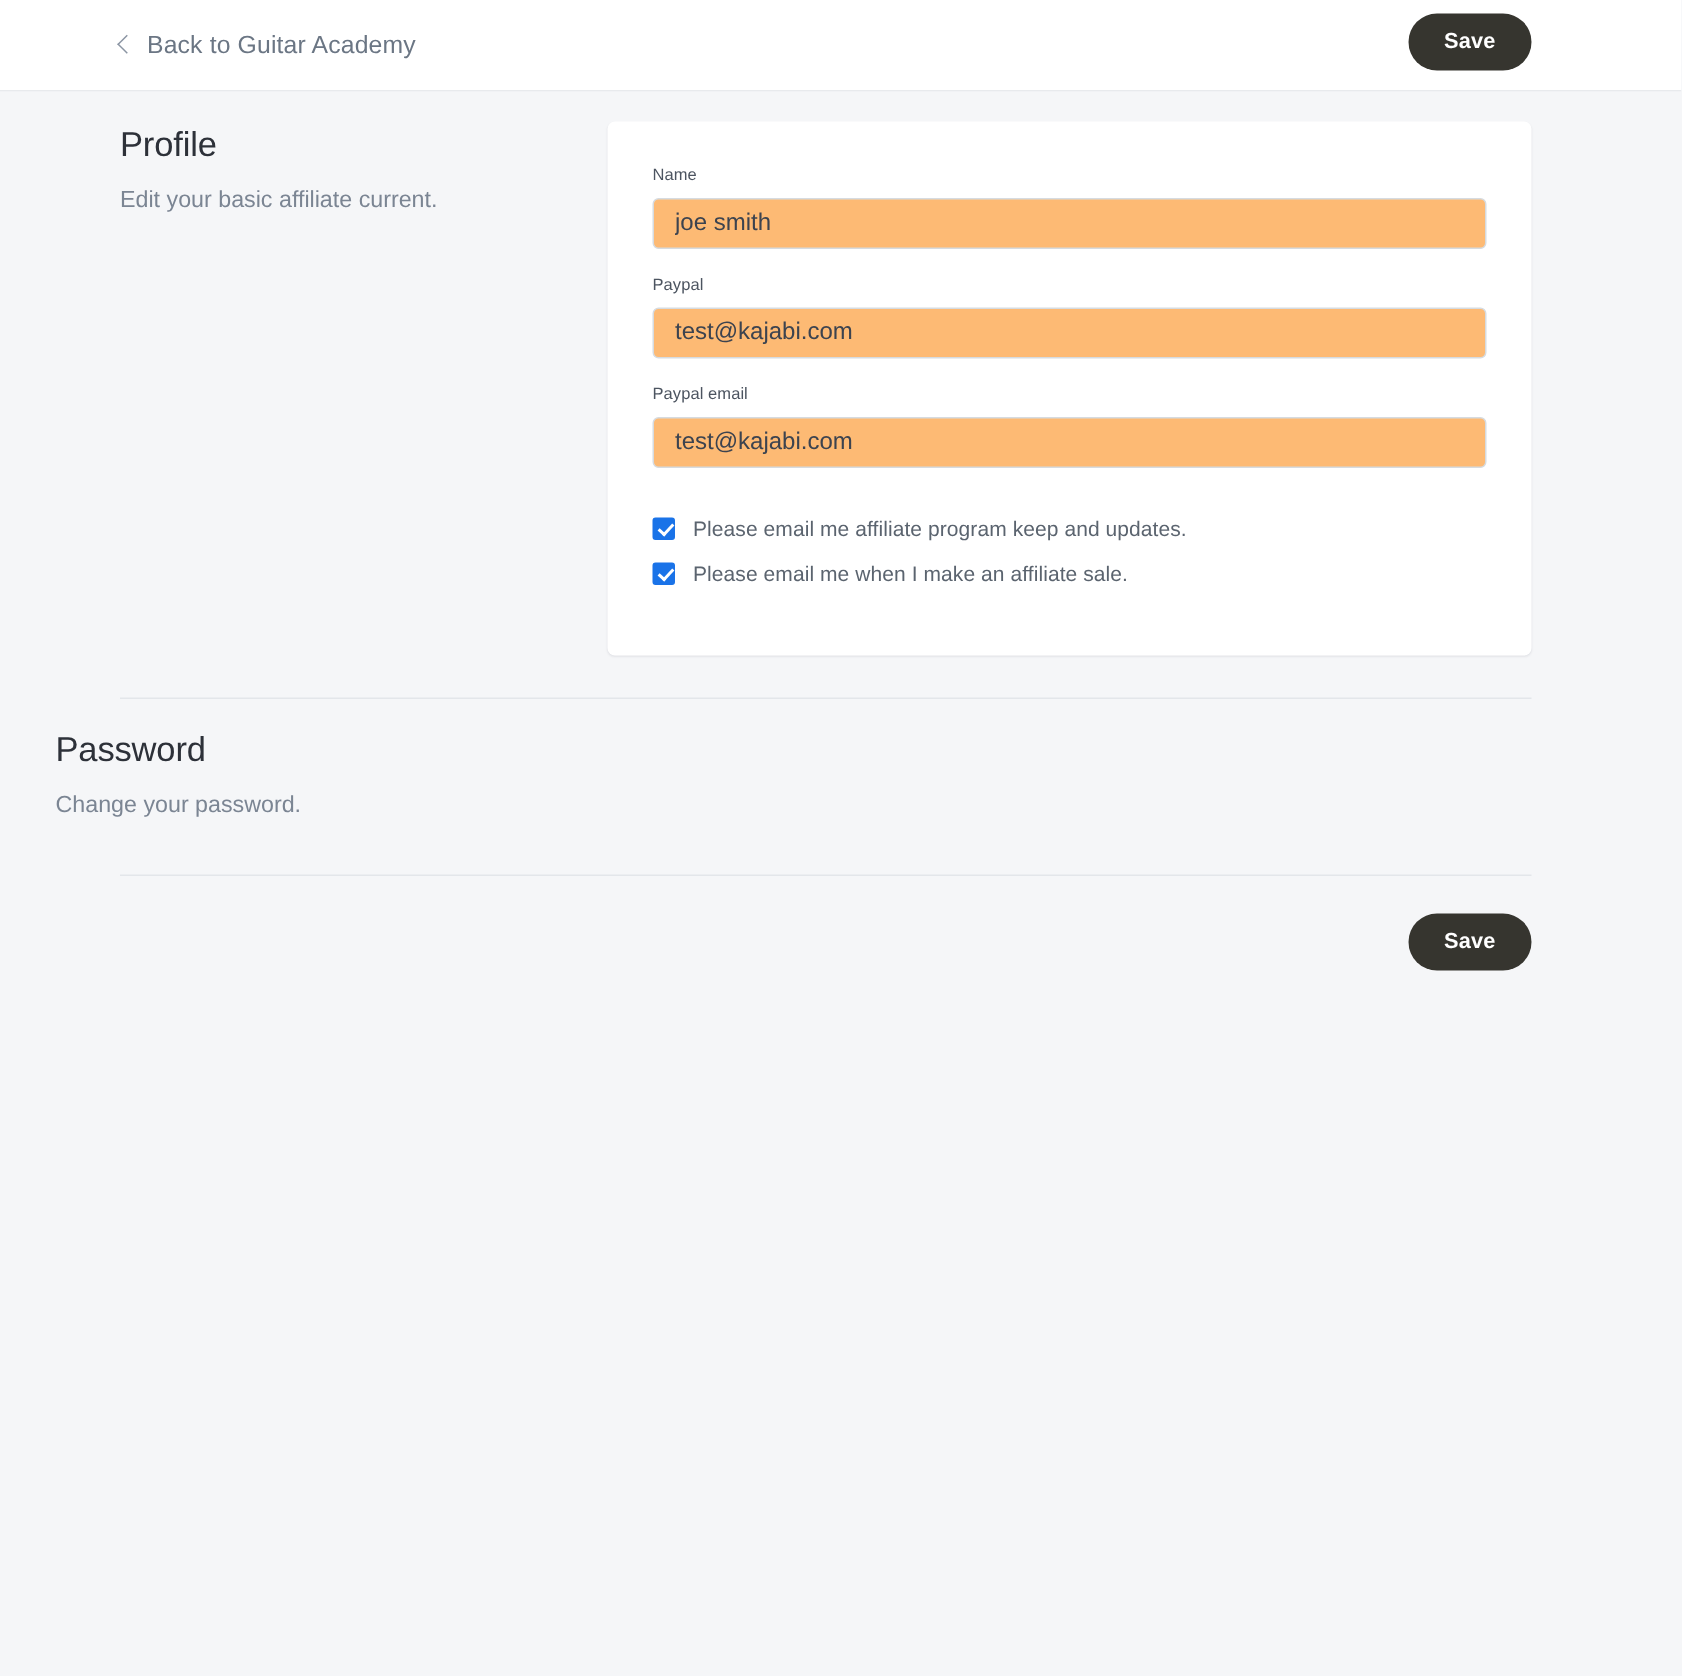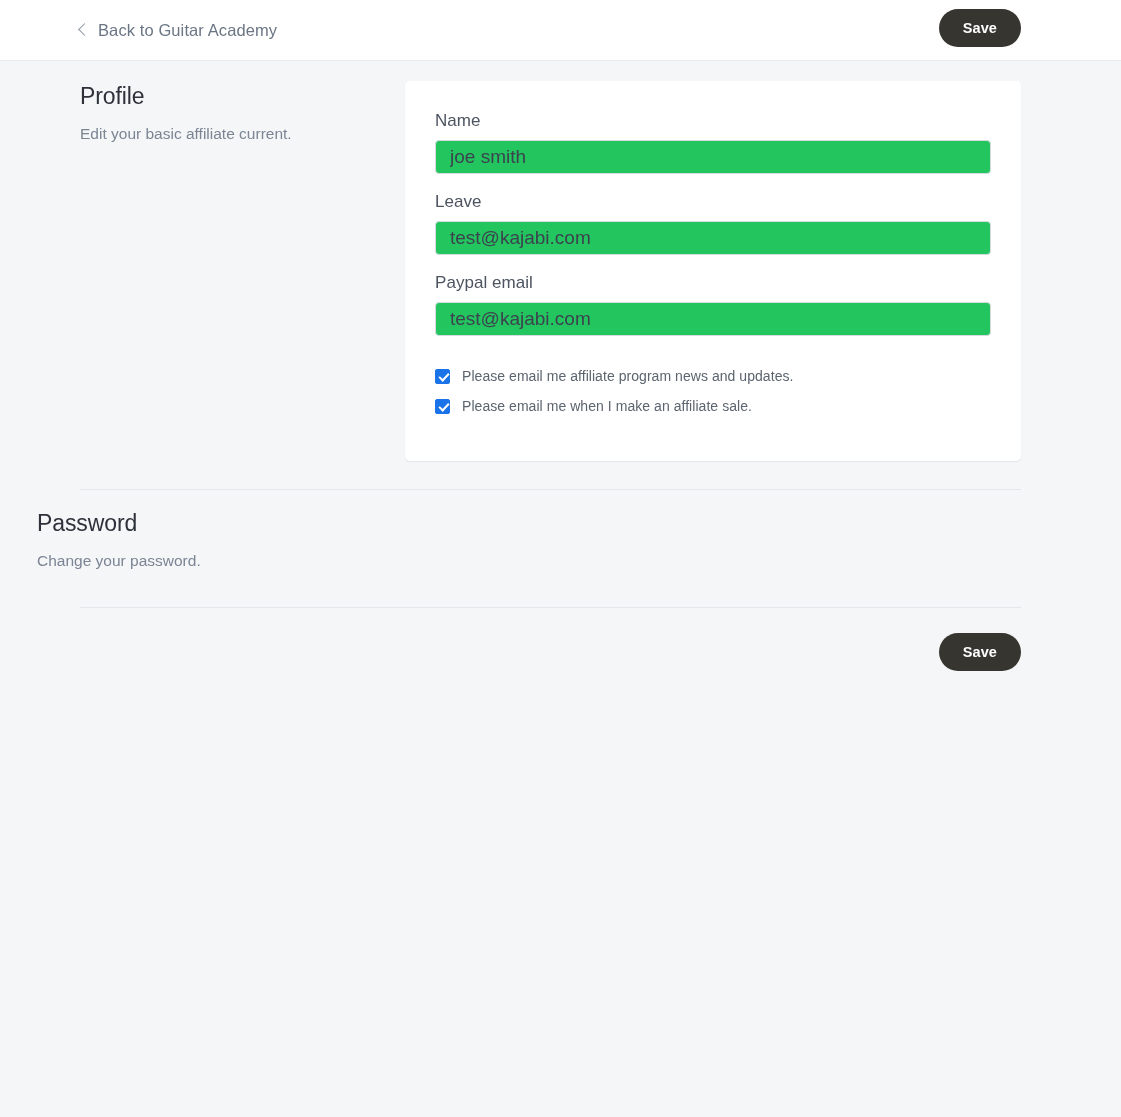--- a/index.html
+++ b/index.html
@@ -102,34 +102,34 @@
     border-radius: 5px;
     box-shadow: 0 1px 2px rgba(32, 40, 54, 0.05), 0 1px 1px rgba(32, 40, 54, 0.03);
     padding: 30px;
   }
 
   .field { margin-bottom: 18px; }
   .field:last-child { margin-bottom: 0; }
 
   .field-label {
     display: block;
-    font-size: 17px;
+    font-size: 11px;
     color: #4c5460;
     margin-bottom: 9px;
     letter-spacing: 0.05px;
   }
   .field-input {
     display: block;
     width: 100%;
     height: 34px;
     border: 1px solid #d6dbe0;
     border-radius: 4px;
-    background: #22c55e;
-    font-family: "Liberation Sans", sans-serif;
-    font-size: 19px;
+    background: #fdba74;
+    font-family: "Liberation Sans", sans-serif;
+    font-size: 16px;
     color: #3c434f;
     padding: 0 14px;
     outline: none;
   }
   .field-input::placeholder { color: #a9b0ba; }
 
   .checkbox-row {
     display: flex;
     align-items: center;
     gap: 12px;
@@ -221,32 +221,32 @@
     </div>
 
     <div class="card">
 
       <div class="field">
         <label class="field-label">Name</label>
         <input class="field-input" type="text" value="joe smith" style="">
       </div>
 
       <div class="field">
-        <label class="field-label">Leave</label>
+        <label class="field-label">Paypal</label>
         <input class="field-input" type="text" value="test@kajabi.com" style="">
       </div>
 
       <div class="field">
         <label class="field-label">Paypal email</label>
         <input class="field-input" type="text" value="test@kajabi.com" style="">
       </div>
 
       <div class="checkbox-row first">
         <input class="cb" type="checkbox" id="cb0" checked="" style="">
-        <label class="cb-label" for="cb0">Please email me affiliate program news and updates.</label>
+        <label class="cb-label" for="cb0">Please email me affiliate program keep and updates.</label>
       </div>
 
       <div class="checkbox-row">
         <input class="cb" type="checkbox" id="cb1" checked="" style="">
         <label class="cb-label" for="cb1">Please email me when I make an affiliate sale.</label>
       </div>
 
       <div class="spacer-profile"></div>
     </div>
   </div>

